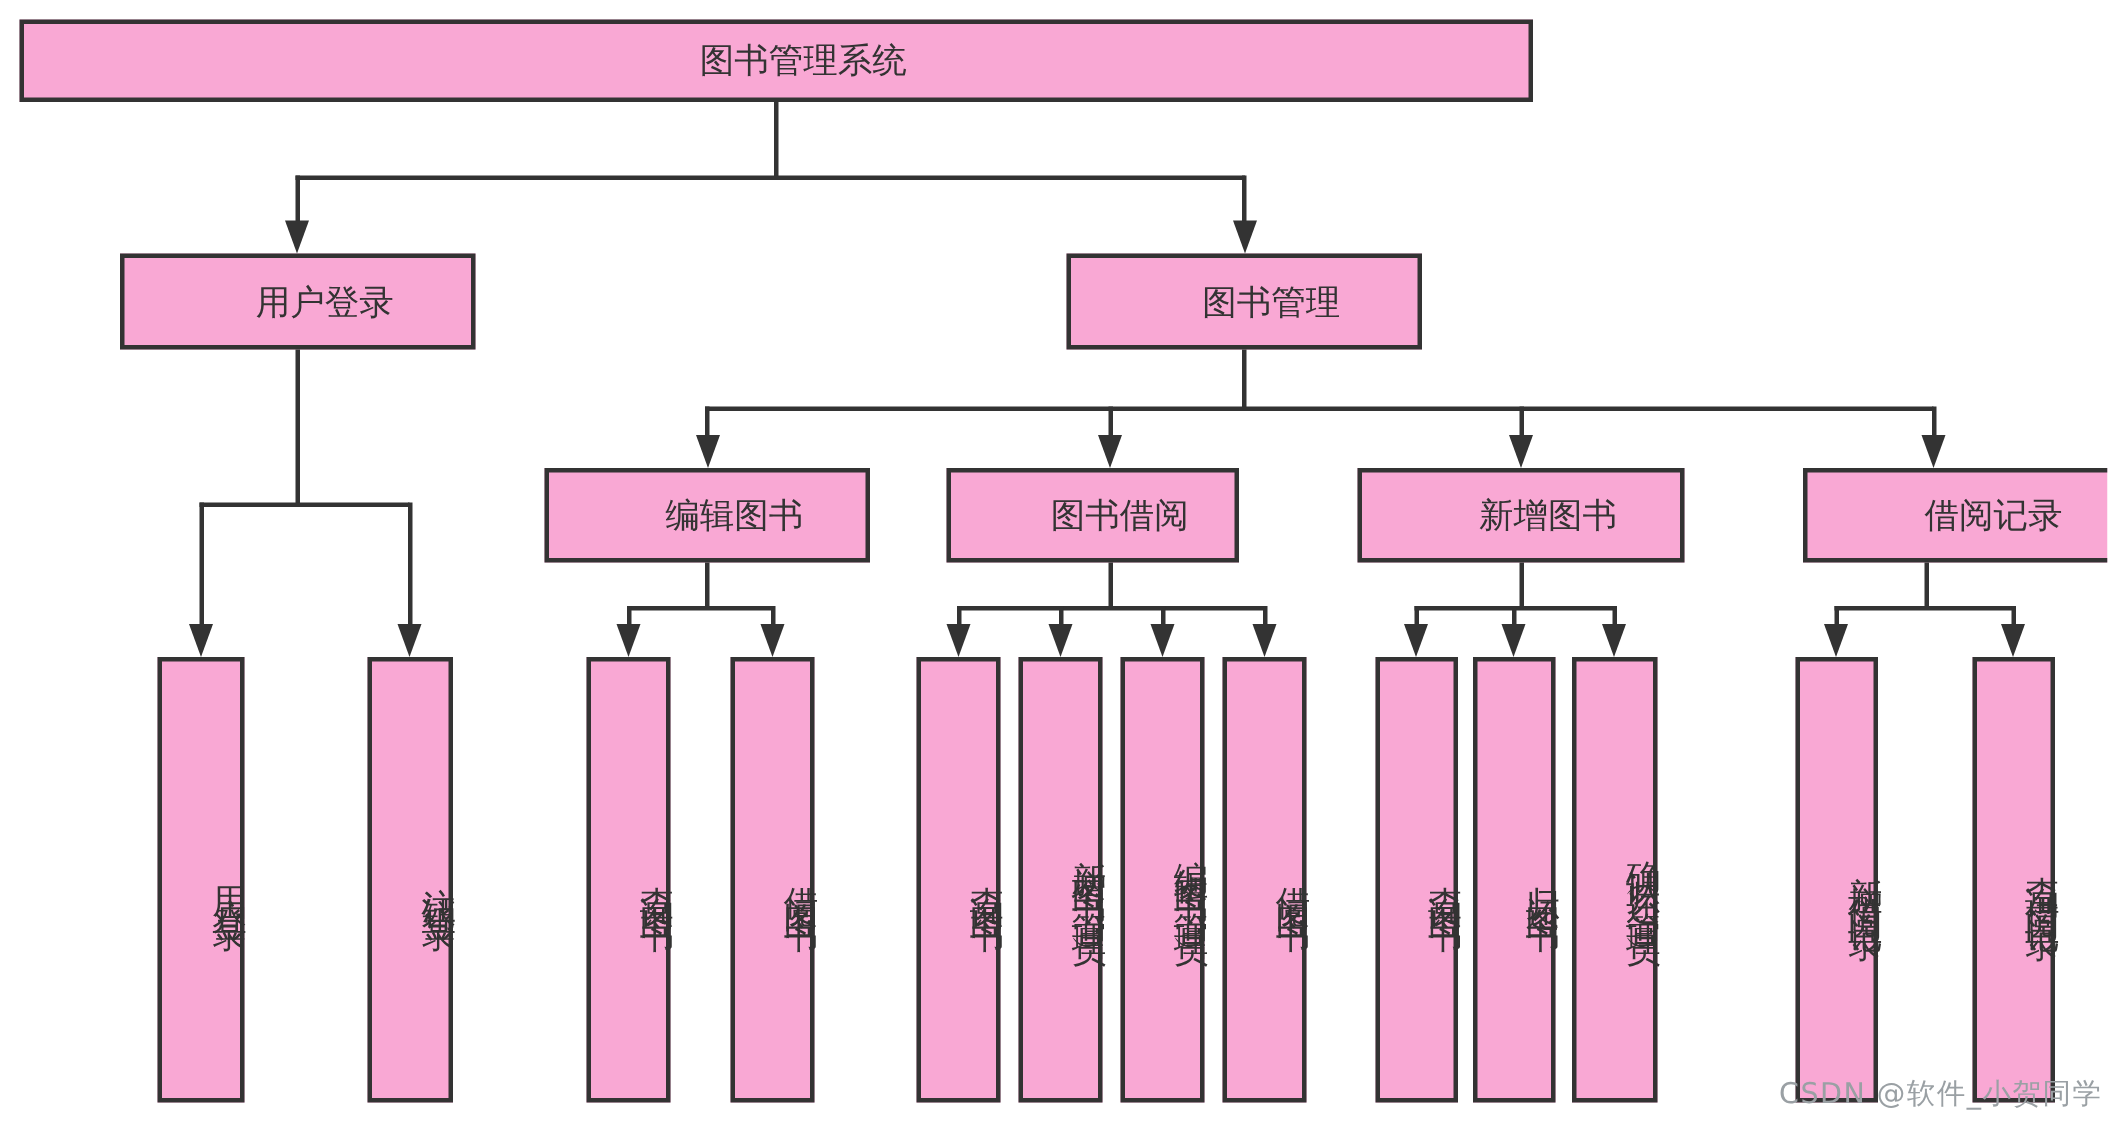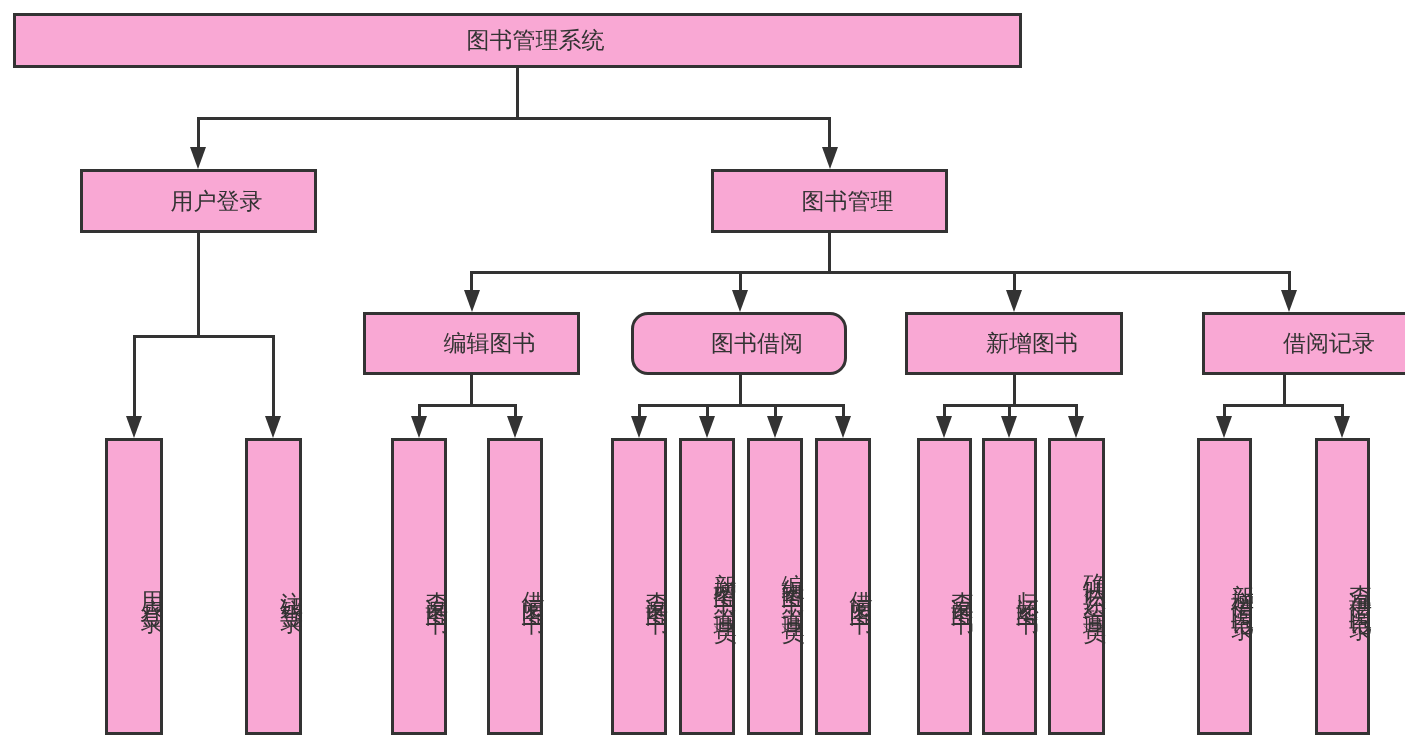--- a/index.html
+++ b/index.html
@@ -35,21 +35,21 @@
 <div class="canvas">
 
   <div class="node" style="left:13px;top:13px;width:1009px;height:55px;">图书管理系统</div>
 
   <div class="node" style="left:80px;top:169px;width:237px;height:64px;">用户登录</div>
 
   <div class="node" style="left:711px;top:169px;width:237px;height:64px;">图书管理</div>
 
   <div class="node" style="left:363px;top:312px;width:217px;height:63px;">编辑图书</div>
 
-  <div class="node" style="left:631px;top:312px;width:216px;height:63px;border-radius:17px;">图书借阅</div>
+  <div class="node" style="left:631px;top:312px;width:195px;height:63px;">图书借阅</div>
 
   <div class="node" style="left:905px;top:312px;width:218px;height:63px;">新增图书</div>
 
   <div class="node" style="left:1180px;top:312px;width:218px;height:63px;margin-left:22px;">借阅记录</div>
 
   <div class="node vert" style="left:105px;top:438px;width:58px;height:297px;">用户登录</div>
 
   <div class="node vert" style="left:245px;top:438px;width:57px;height:297px;">注销登录</div>
 
   <div class="node vert" style="left:391px;top:438px;width:56px;height:297px;">查询图书</div>
@@ -126,14 +126,15 @@
   <div class="v" style="left:1075px;top:404px;height:14px;"></div>
   <div class="a" style="left:1068px;top:416px;"></div>
 
   <div class="v" style="left:1283px;top:375px;height:30px;"></div>
   <div class="h" style="left:1223px;top:404px;width:120px;"></div>
   <div class="v" style="left:1223px;top:404px;height:14px;"></div>
   <div class="a" style="left:1216px;top:416px;"></div>
   <div class="v" style="left:1341px;top:404px;height:14px;"></div>
   <div class="a" style="left:1334px;top:416px;"></div>
 
+  <div class="watermark">CSDN @软件_小贺同学</div>
 
 </div>
 
 </body></html>

